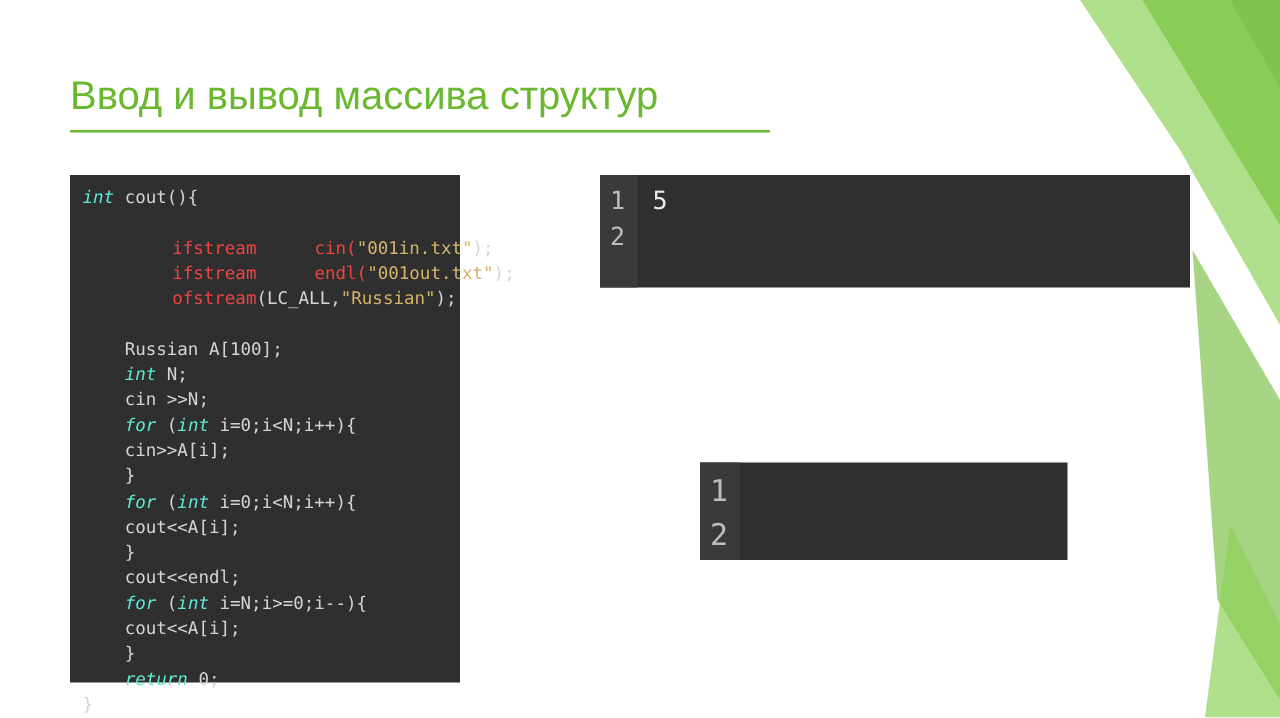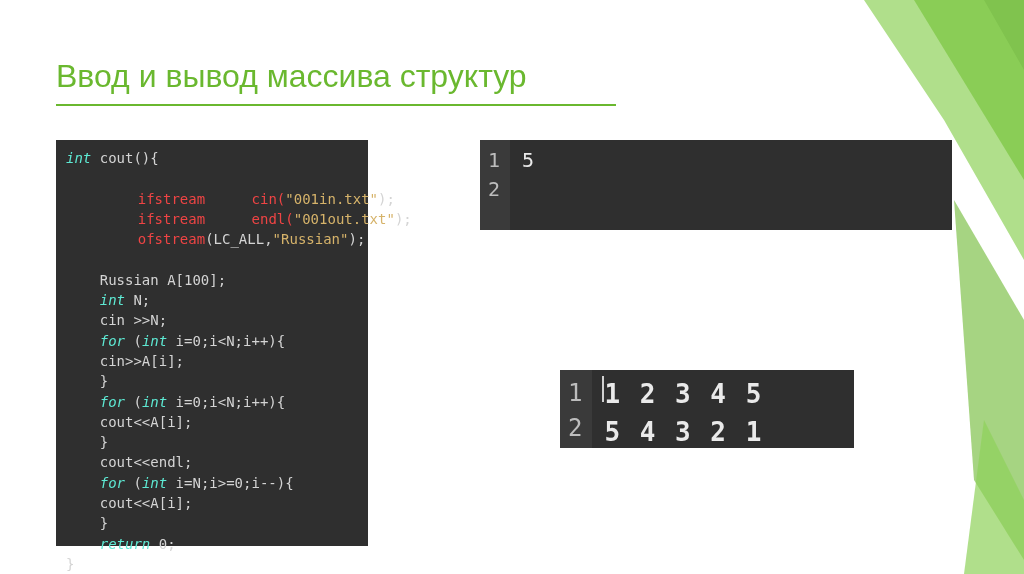--- a/index.html
+++ b/index.html
@@ -135,14 +135,13 @@
     <div>2</div>
   </div>
   <div class="numbody"><div>5</div></div>
 </div>
 
 <div class="num-panel np2">
   <div class="gutter">
     <div>1</div>
     <div>2</div>
   </div>
-  <div class="numbody row1"><div>1 2 3 4 5</div><div>5 4 3 2 1</div></div>
 </div>
 
 </body></html>

